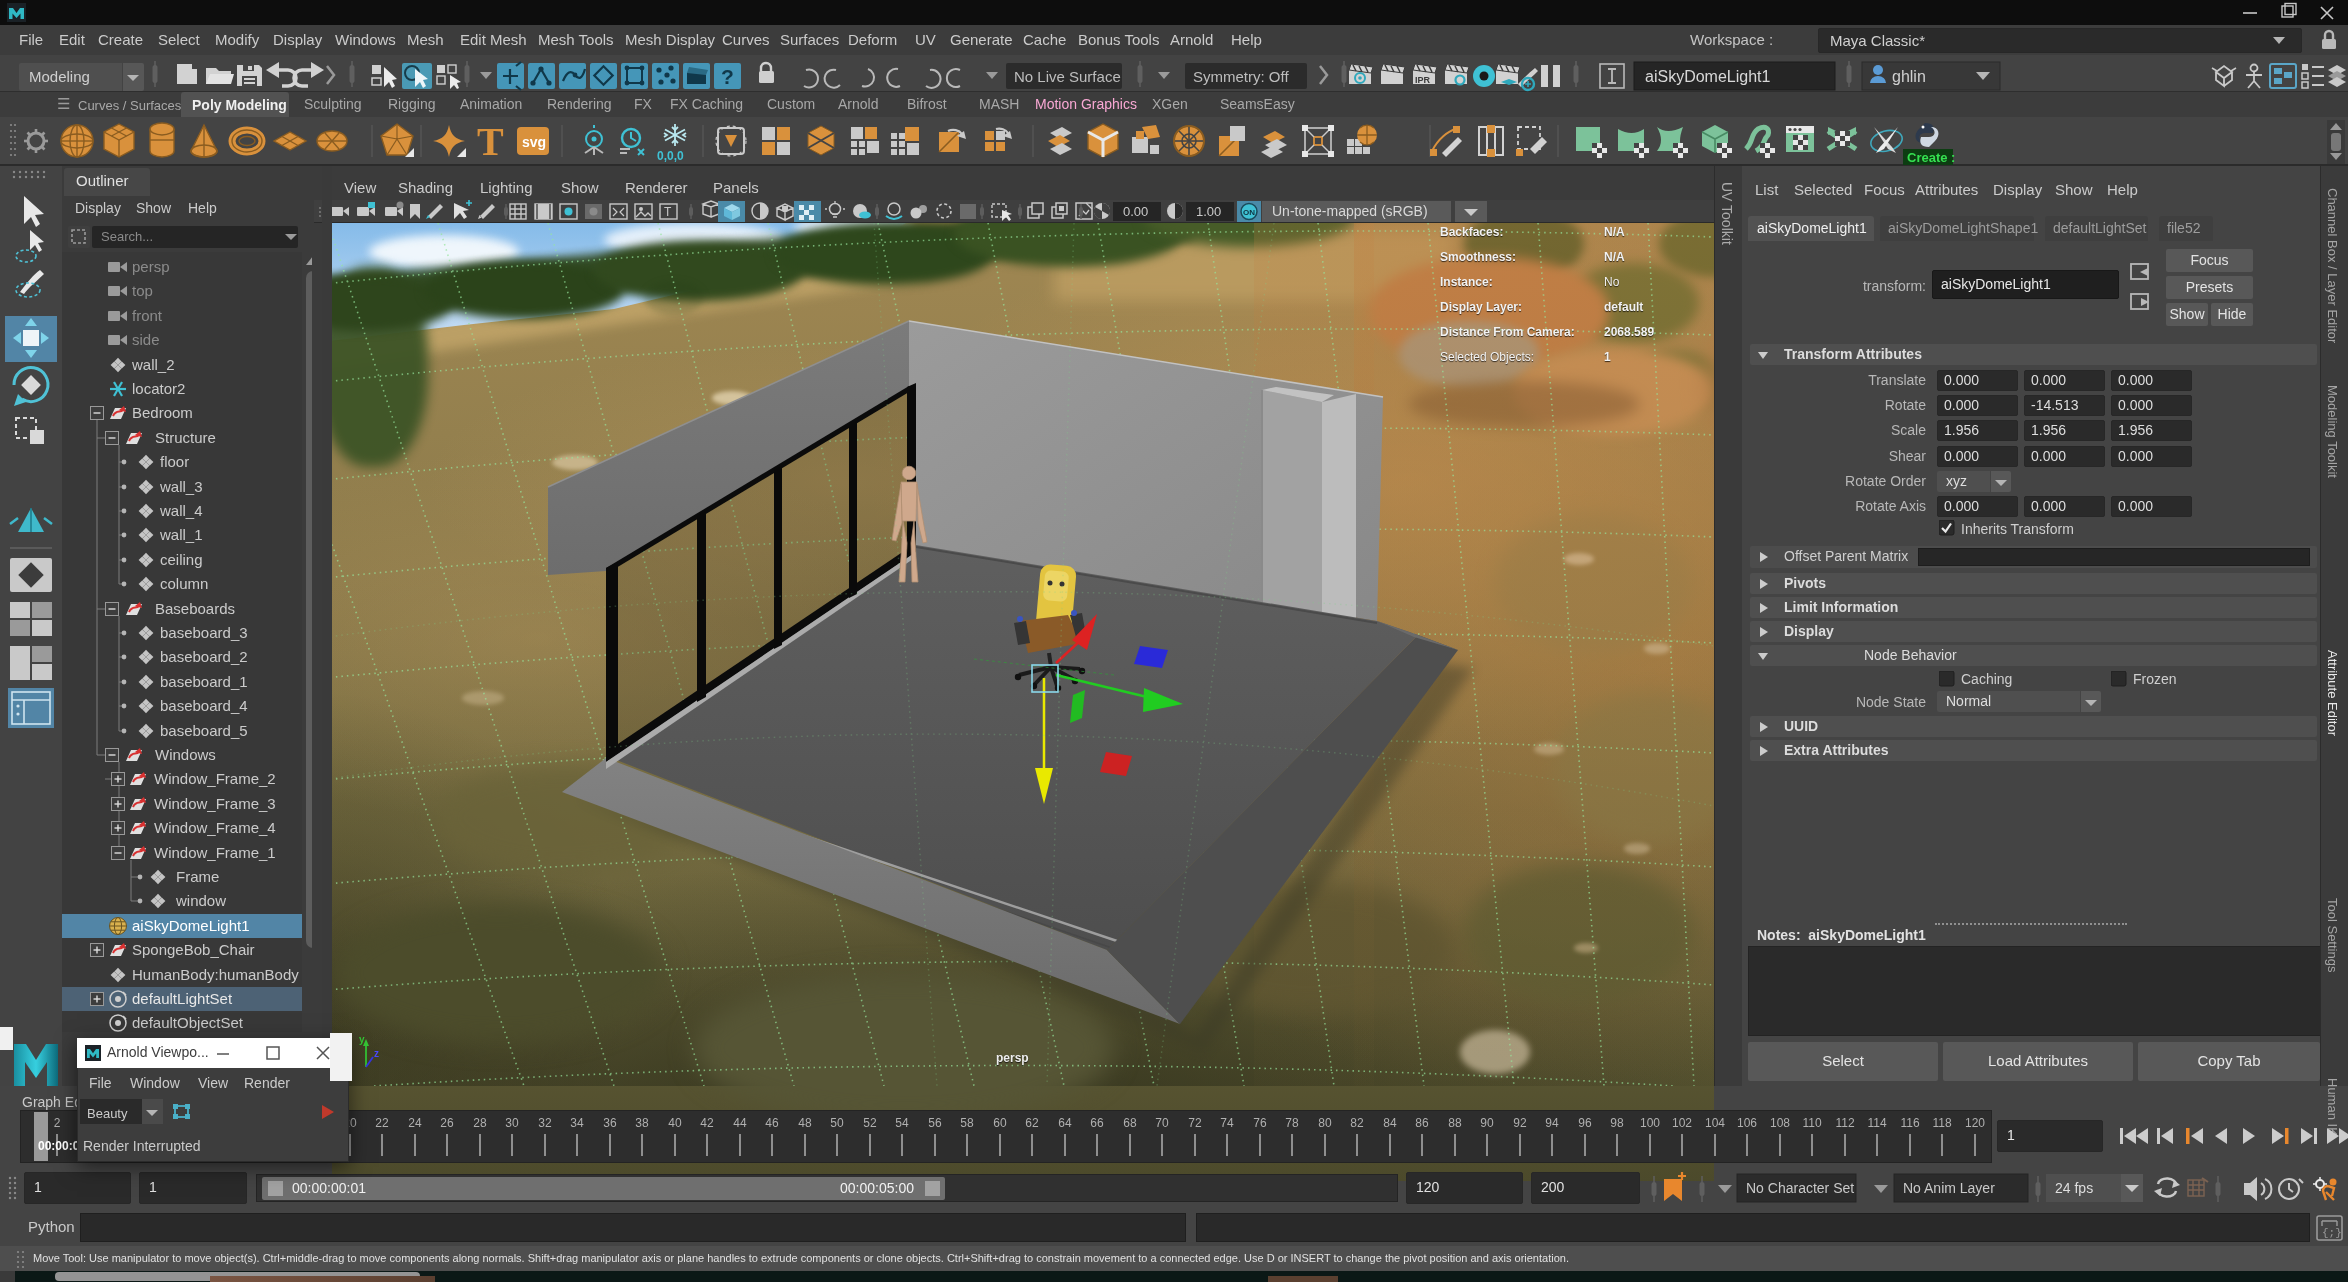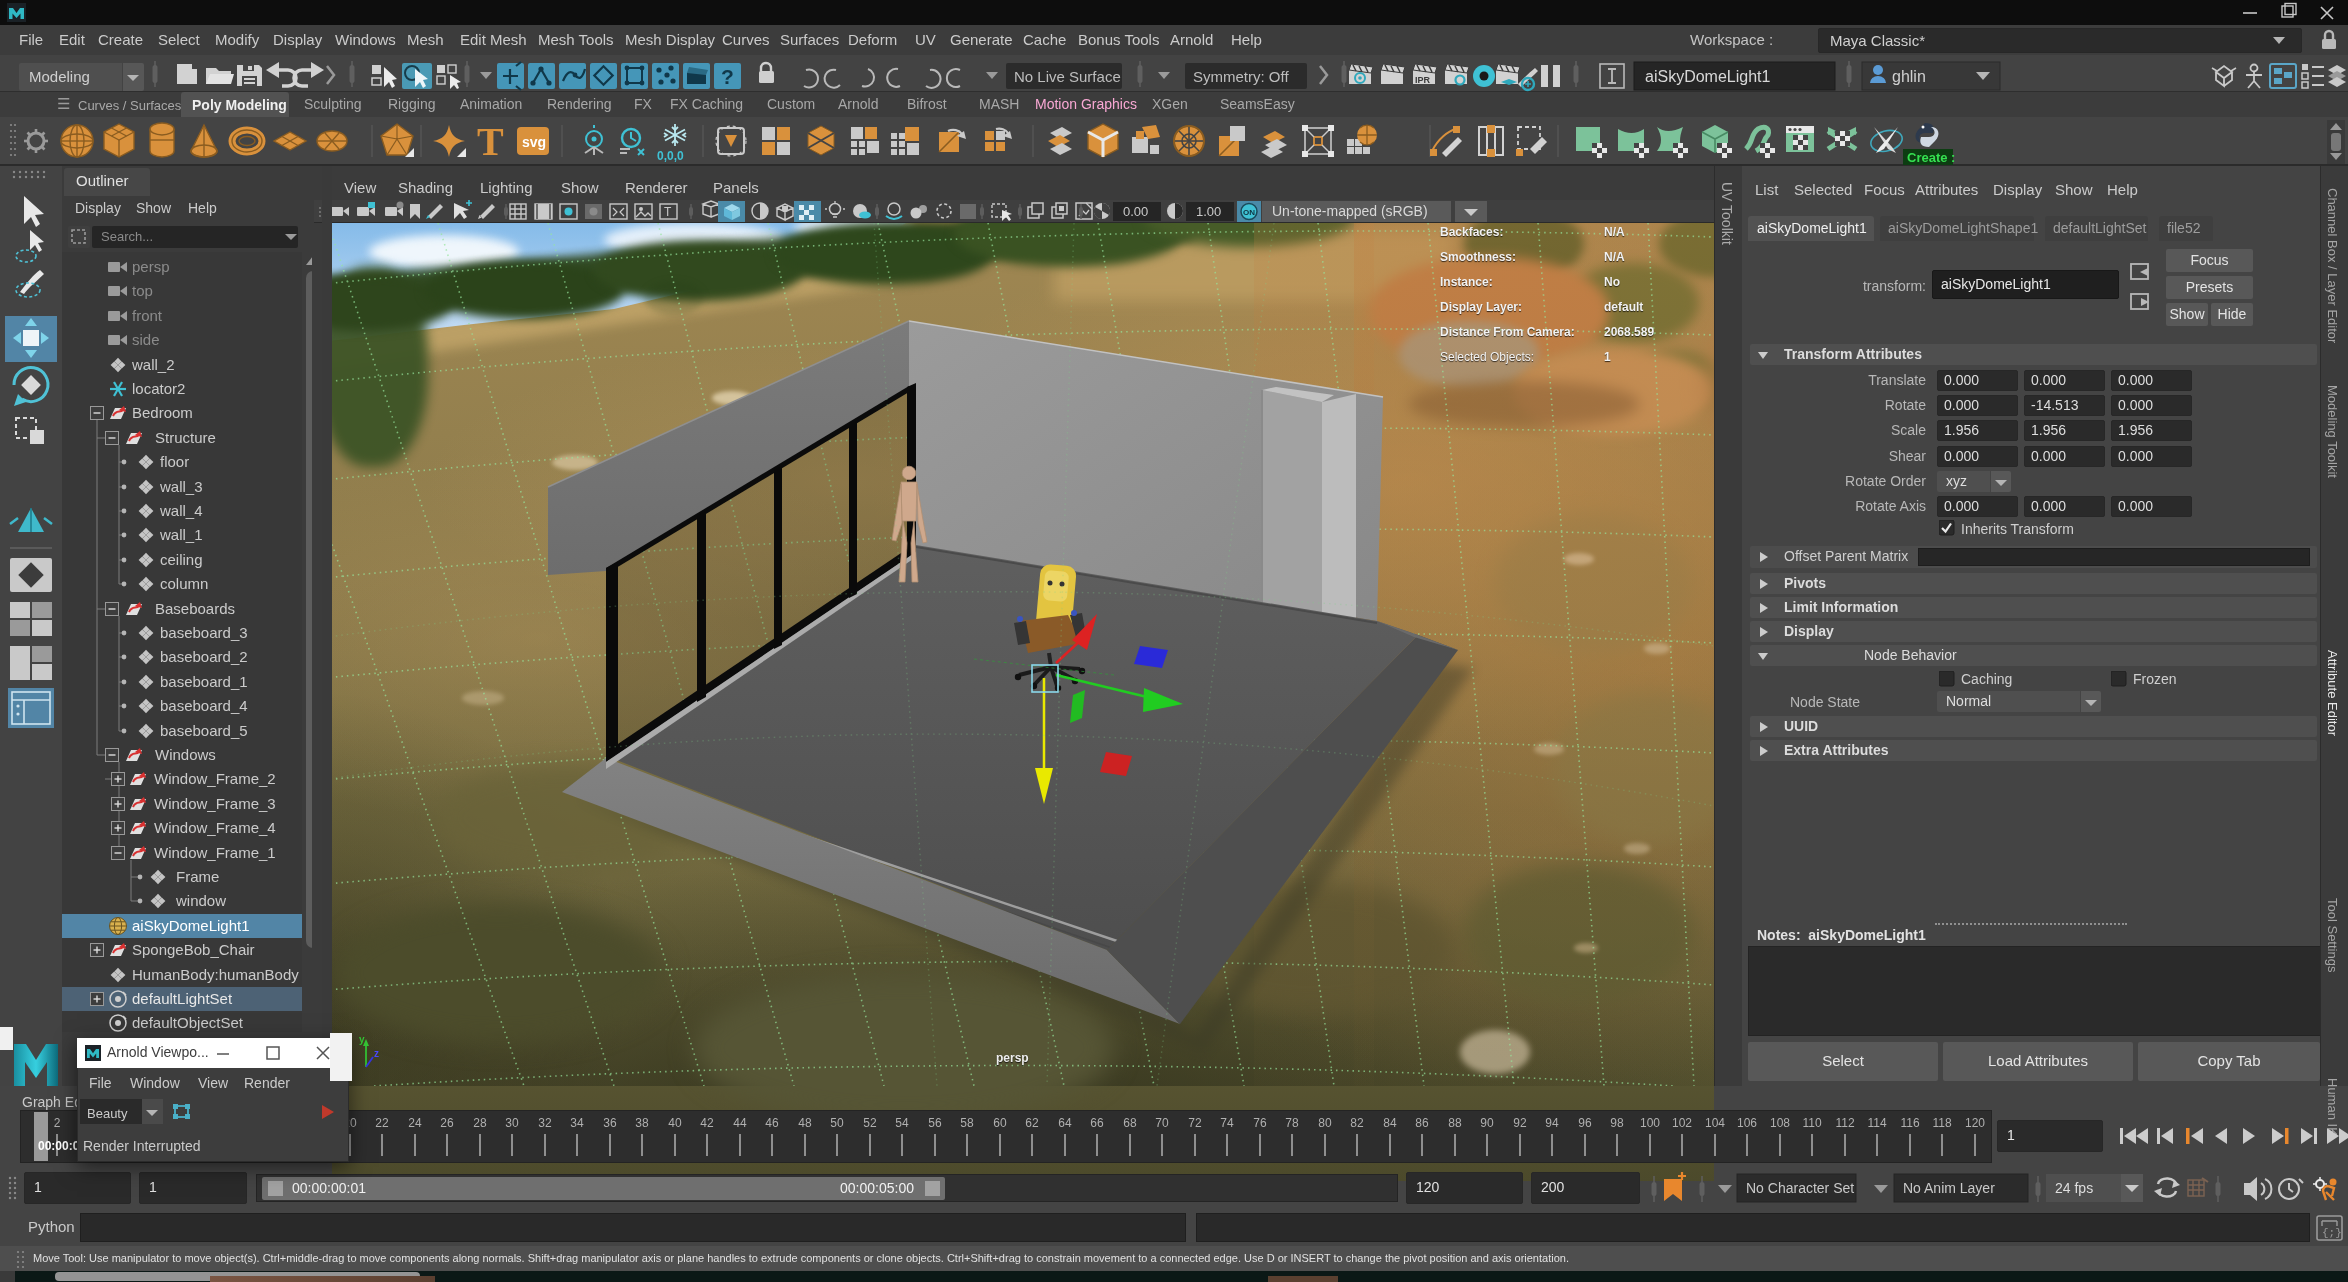--- a/index.html
+++ b/index.html
@@ -1163,21 +1163,21 @@
       <path d="M760,0 L733,863"></path>
       <path d="M960,0 L843,863"></path>
     </g>
   </svg>
 
   <div class="t" style="left:1126px;top:2px;font-weight:bold;font-size:12px;color:#f2f2f2;text-shadow:0 1px 1px rgba(0,0,0,.7)">Backfaces:</div>
   <div class="t" style="left:1290px;top:2px;font-weight:bold;font-size:12px;color:#f2f2f2;text-shadow:0 1px 1px rgba(0,0,0,.7)">N/A</div>
   <div class="t" style="left:1126px;top:27px;font-weight:bold;font-size:12px;color:#f2f2f2;text-shadow:0 1px 1px rgba(0,0,0,.7)">Smoothness:</div>
   <div class="t" style="left:1290px;top:27px;font-weight:bold;font-size:12px;color:#f2f2f2;text-shadow:0 1px 1px rgba(0,0,0,.7)">N/A</div>
   <div class="t" style="left:1126px;top:52px;font-weight:bold;font-size:12px;color:#f2f2f2;text-shadow:0 1px 1px rgba(0,0,0,.7)">Instance:</div>
-  <div class="t" style="left:1290px;top:52px;font-weight:bold;font-size:12px;color:#f2f2f2;text-shadow:0 1px 1px rgba(0,0,0,.7)">No</div>
+  <div class="t" style="left:1290px;top:52px;font-weight:normal;font-size:12px;color:#f2f2f2;text-shadow:0 1px 1px rgba(0,0,0,.7)">No</div>
   <div class="t" style="left:1126px;top:77px;font-weight:bold;font-size:12px;color:#f2f2f2;text-shadow:0 1px 1px rgba(0,0,0,.7)">Display Layer:</div>
   <div class="t" style="left:1290px;top:77px;font-weight:bold;font-size:12px;color:#f2f2f2;text-shadow:0 1px 1px rgba(0,0,0,.7)">default</div>
   <div class="t" style="left:1126px;top:102px;font-weight:bold;font-size:12px;color:#f2f2f2;text-shadow:0 1px 1px rgba(0,0,0,.7)">Distance From Camera:</div>
   <div class="t" style="left:1290px;top:102px;font-weight:bold;font-size:12px;color:#f2f2f2;text-shadow:0 1px 1px rgba(0,0,0,.7)">2068.589</div>
   <div class="t" style="left:1126px;top:127px;font-weight:normal;font-size:12px;color:#f2f2f2;text-shadow:0 1px 1px rgba(0,0,0,.7)">Selected Objects:</div>
   <div class="t" style="left:1290px;top:127px;font-weight:bold;font-size:12px;color:#f2f2f2;text-shadow:0 1px 1px rgba(0,0,0,.7)">1</div>
   <div class="t" style="left:682px;top:828px;font-weight:bold;font-size:12px;color:#ededed;text-shadow:0 1px 1px rgba(0,0,0,.7)">persp</div>
 
   <svg class="a" style="left:40px;top:806px" width="40" height="50">
     <line x1="12" y1="38" x2="12" y2="16" stroke="#35c435" stroke-width="1.8"></line>
@@ -1311,21 +1311,21 @@
 <div class="t" style="left:1864px;top:647px;font-size:14px;font-weight:normal;color:#dcdcdc">Node Behavior</div>
 
 <svg class="a" style="left:1939px;top:671px" width="16" height="16">
       <rect x="0" y="0" width="15" height="15" rx="2" fill="#2a2a2a" stroke="#1e1e1e"></rect>
     </svg>
 <div class="t" style="left:1961px;top:671px;font-size:14px;color:#cfcfcf">Caching</div>
 <svg class="a" style="left:2111px;top:671px" width="16" height="16">
       <rect x="0" y="0" width="15" height="15" rx="2" fill="#2a2a2a" stroke="#1e1e1e"></rect>
     </svg>
 <div class="t" style="left:2133px;top:671px;font-size:14px;color:#cfcfcf">Frozen</div>
-<div class="t" style="left:1790px;top:694px;width:136px;text-align:left;font-size:14px;color:#b8b8b8">Node State</div>
+<div class="t" style="left:1790px;top:694px;width:136px;text-align:right;font-size:14px;color:#b8b8b8">Node State</div>
 <div class="a" style="left:1937px;top:691px;width:143px;height:21px;background:#4f4f4f;border-radius:2px 0 0 2px"></div>
 <div class="t" style="left:1946px;top:693px;font-size:14px;color:#dedede">Normal</div>
 <div class="a" style="left:2081px;top:691px;width:20px;height:21px;background:#585858;border-radius:0 2px 2px 0"></div>
 <svg class="a" style="left:2084px;top:699px" width="14" height="8">
       <path d="M1 1 L13 1 L7 7 Z" fill="#b5b5b5"></path>
     </svg>
 <div class="a" style="left:1750px;top:716px;width:567px;height:21px;background:#4f4f4f;border-radius:2px"></div>
 <svg class="a" style="left:1759px;top:721px" width="10" height="12">
       <polygon points="1,1 9,6 1,11" fill="#cccccc"></polygon>
     </svg>

